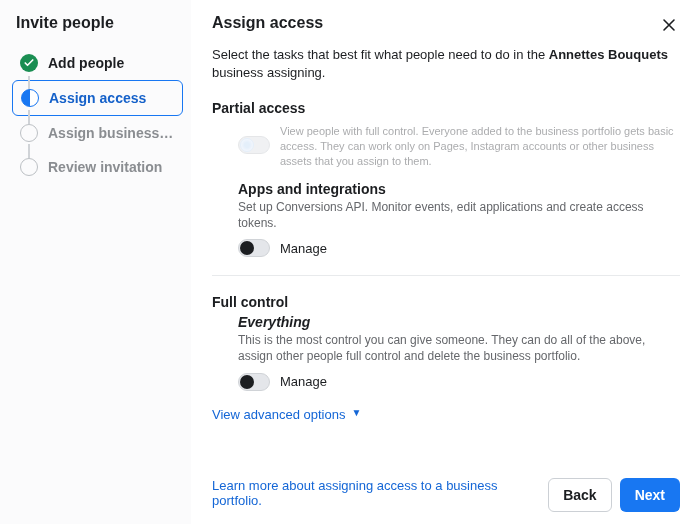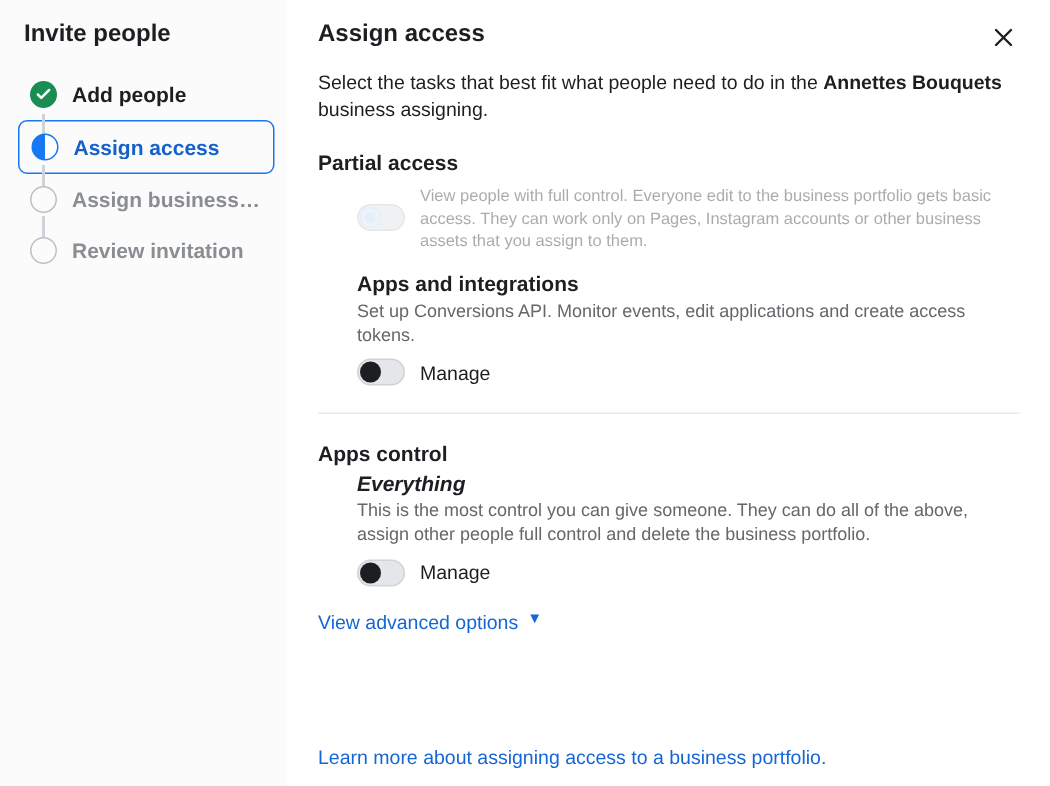--- a/index.html
+++ b/index.html
@@ -105,40 +105,40 @@
       <span>Select the tasks that best fit what people need to do in the </span><b>Annettes Bouquets</b><span> business assigning.</span>
     </p>
 
     <div class="section-title">Partial access</div>
 
     <div class="opt disabled basic-block">
       <div class="toggle disabled">
           <div class="knob"></div>
         </div>
       <div class="opt-texts">
-        <div class="opt-desc">View people with full control. Everyone edit to the business portfolio gets basic access. They can work only on Pages, Instagram accounts or other business assets that you assign to them.</div>
+        <div class="opt-desc">View people with full control. Everyone added to the business portfolio gets basic access. They can work only on Pages, Instagram accounts or other business assets that you assign to them.</div>
       </div>
     </div>
 
     <div class="opt" style="margin-top:12px;">
       <div class="opt-texts" style="padding-left:26px;">
         <div class="opt-name" style="font-size:14px;font-weight:700;">Apps and integrations</div>
         <div class="opt-desc">Set up Conversions API. Monitor events, edit applications and create access tokens.</div>
       </div>
       <div class="toggle-row" style="padding-left:26px;">
         <div class="toggle">
             <div class="knob"></div>
           </div>
         <span class="toggle-label">Manage</span>
       </div>
     </div>
 
     <hr class="sep">
 
-    <div class="section-title">Apps control</div>
+    <div class="section-title">Full control</div>
 
     <div class="opt" style="margin-top:4px;">
       <div class="opt-texts" style="padding-left:26px;">
         <div class="opt-name" style="font-size:14px;font-weight:700;font-style:italic;">Everything</div>
         <div class="opt-desc">This is the most control you can give someone. They can do all of the above, assign other people full control and delete the business portfolio.</div>
       </div>
       <div class="toggle-row" style="padding-left:26px;">
         <div class="toggle">
             <div class="knob"></div>
           </div>
@@ -146,15 +146,19 @@
       </div>
     </div>
 
     <a class="adv">
       <span>View advanced options</span>
       <span class="tri">▼</span>
     </a>
 
     <div class="footer">
       <a class="learn">Learn more about assigning access to a business portfolio.</a>
+      <div class="btns">
+        <button class="btn btn-secondary">Back</button>
+        <button class="btn btn-primary">Next</button>
+      </div>
     </div>
   </main>
 </div>
 
 </body></html>

